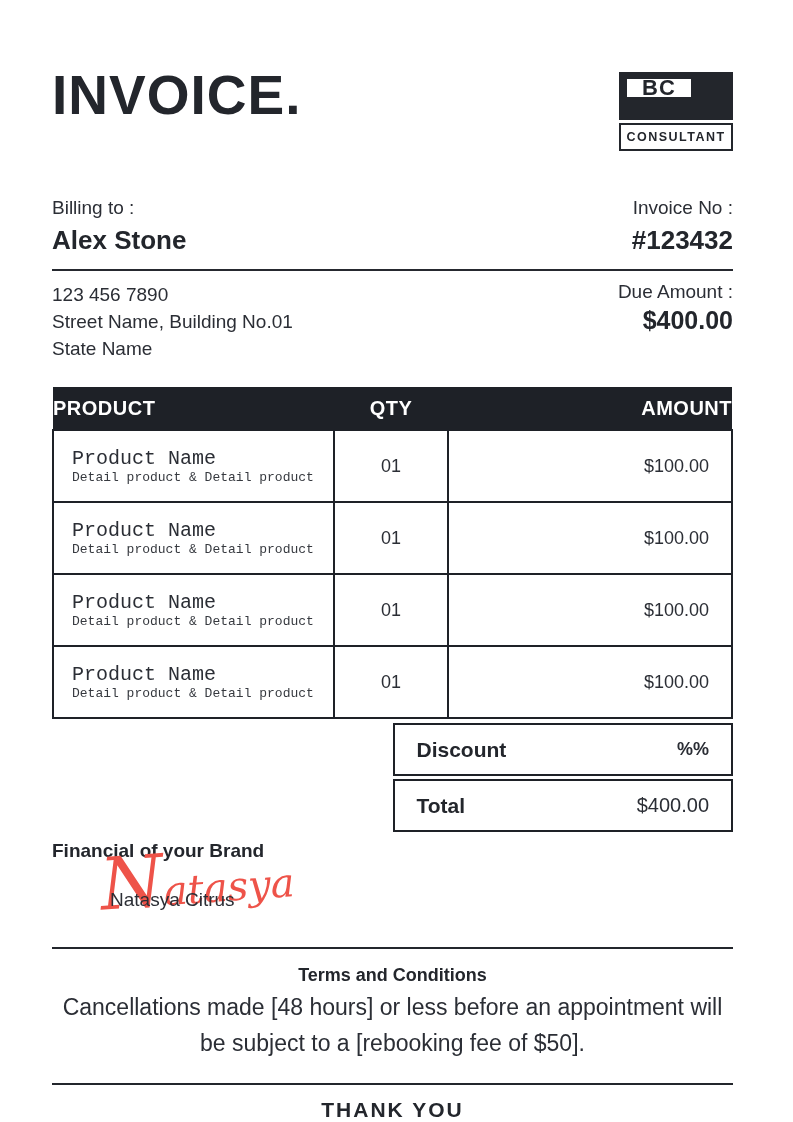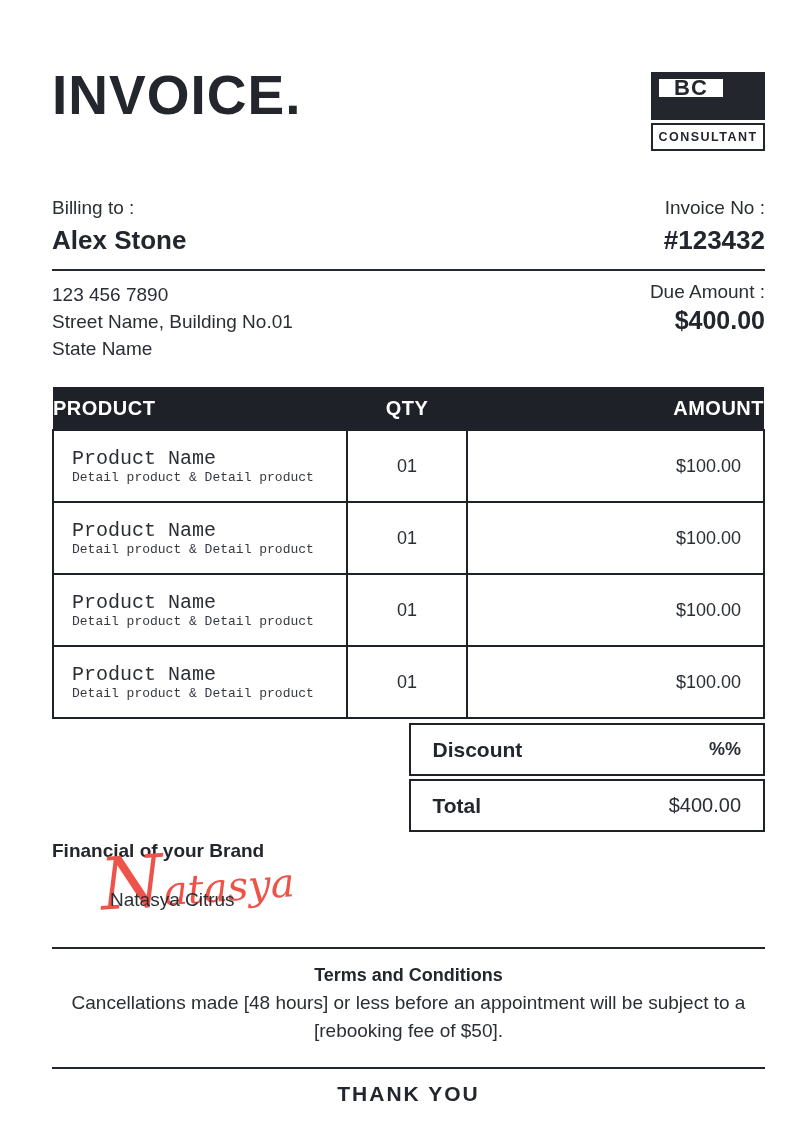--- a/index.html
+++ b/index.html
@@ -2,21 +2,21 @@
 <html><head>
 <meta charset="utf-8">
 <style>
   * { margin: 0; padding: 0; box-sizing: border-box; }
   html, body { width: 793px; height: 1122px; background: #ffffff; }
   body {
     font-family: "Liberation Sans", sans-serif;
     color: #2b2e35;
     overflow: hidden;
   }
-  .page { width: 793px; height: 1122px; padding: 60px 28px 0 52px; }
+  .page { width: 793px; height: 1122px; padding: 60px 60px 0 52px; }
 
   
   .header-row { display: flex; justify-content: space-between; align-items: flex-start; }
   .invoice-title {
     font-size: 55px; font-weight: 800; letter-spacing: 1px;
     color: #23262c; line-height: 62px; padding-top: 4px;
   }
   .logo { width: 114px; margin-top: 12px; }
   .logo-top { background: #23262c; height: 48px; padding: 7px 8px; }
   .logo-initials-box {
@@ -78,21 +78,21 @@
     font-size: 40px; color: #ee5349; transform: rotate(-4deg);
     pointer-events: none; white-space: nowrap;
   }
   .sig-script::first-letter { font-size: 1.8em; }
   .sig-name { font-size: 19px; color: #2b2e35; margin-top: 27px; margin-left: 58px; position: relative; z-index: 2; }
 
   
   .footer-divider { border: none; border-top: 2.5px solid #23262c; margin-top: 36px; }
   .terms-title { text-align: center; font-size: 18px; font-weight: 700; color: #23262c; margin-top: 16px; }
   .terms-text {
-    text-align: center; font-size: 19px; line-height: 28px; color: #2b2e35;
+    text-align: center; font-size: 23px; line-height: 36px; color: #2b2e35;
     max-width: 680px; margin: 3px auto 0 auto;
   }
   .thankyou-divider { border: none; border-top: 2.5px solid #23262c; margin-top: 22px; }
   .thank-you { text-align: center; font-size: 21px; font-weight: 700; letter-spacing: 2px; color: #23262c; margin-top: 13px; }
 </style>
 </head>
 <body>
 
 <div class="page">
 

